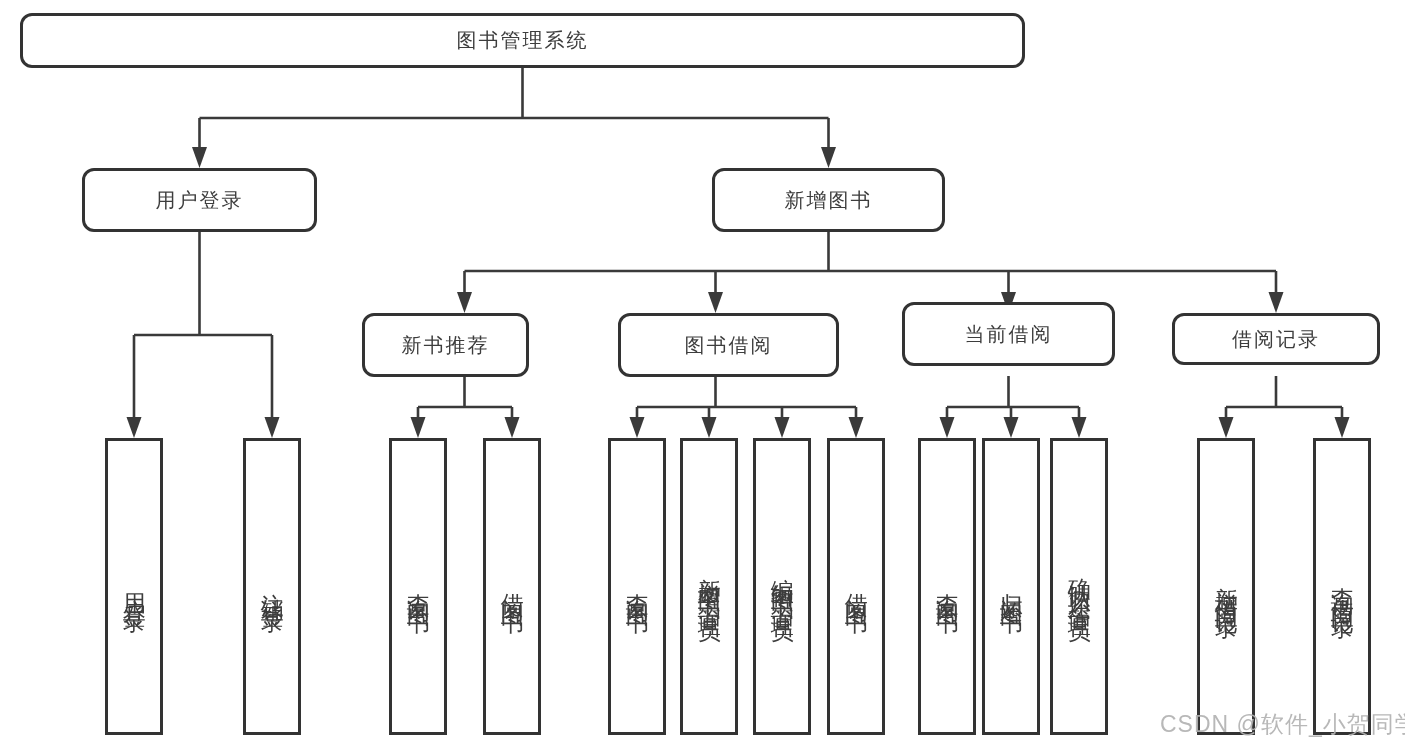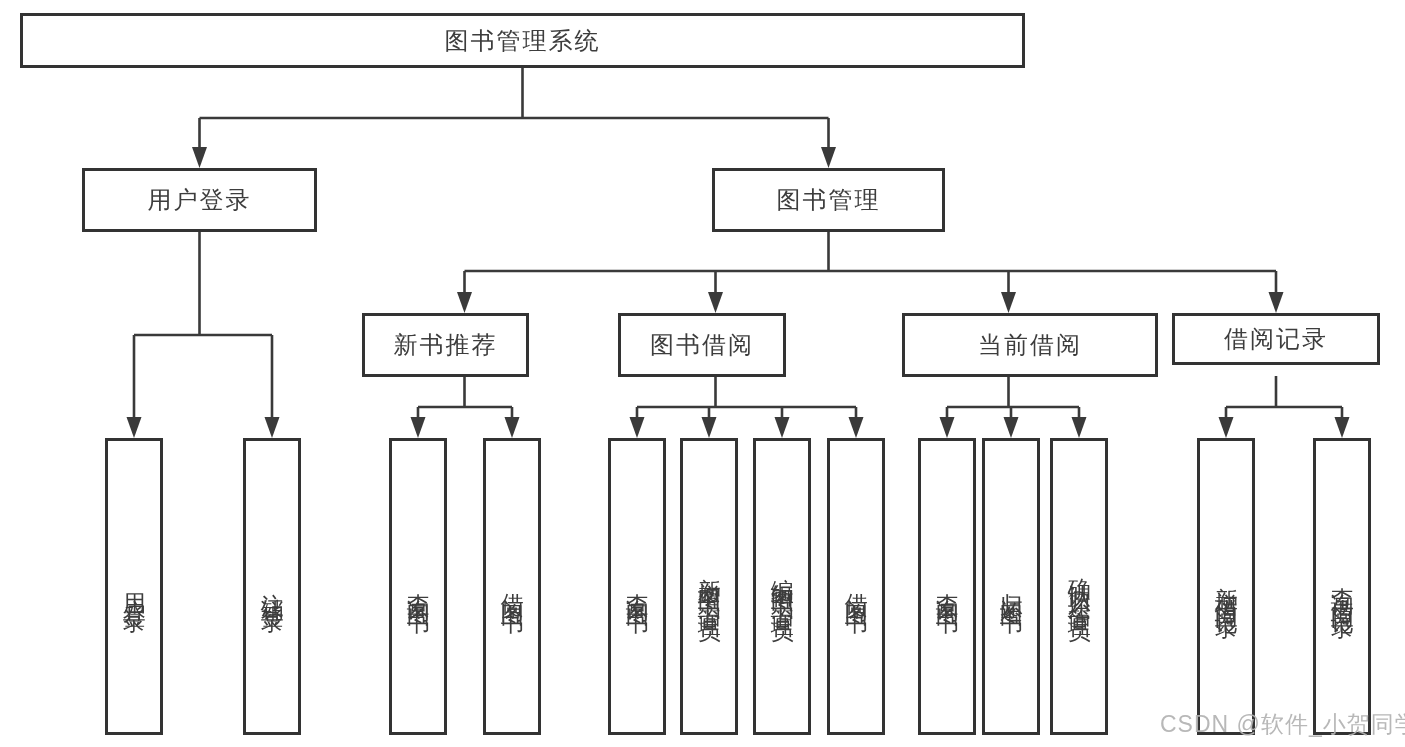--- a/index.html
+++ b/index.html
@@ -13,21 +13,21 @@
   }
   .wires{position:absolute;left:0;top:0;width:1405px;height:747px;}
   .wires path{stroke:#3a3a3a;stroke-width:2.6;fill:none;}
   .wires polygon{fill:#3a3a3a;stroke:none;}
   .node{
     position:absolute;box-sizing:border-box;
     border:3px solid #333333;background:#ffffff;
     display:flex;align-items:center;justify-content:center;
     color:#3d3d3d;
   }
-  .hnode{font-size:24px;letter-spacing:2px;white-space:nowrap;}
+  .hnode{font-size:20px;letter-spacing:2px;white-space:nowrap;border-radius:12px;}
   .leaf{top:438px;width:58px;height:297px;}
   .vlbl{
     writing-mode:vertical-rl;
     text-orientation:mixed;
     font-size:23px;
     letter-spacing:6px;
     line-height:1.1;
     white-space:nowrap;
   }
   .watermark{
@@ -92,30 +92,30 @@
   </svg>
 
   <div class="node hnode" style="left:20px;top:13px;width:1005px;height:55px">
     <span>图书管理系统</span>
   </div>
 
   <div class="node hnode" style="left:82px;top:168px;width:235px;height:64px">
     <span>用户登录</span>
   </div>
   <div class="node hnode" style="left:712px;top:168px;width:233px;height:64px">
-    <span>图书管理</span>
+    <span>新增图书</span>
   </div>
 
   <div class="node hnode" style="left:362px;top:313px;width:167px;height:64px">
     <span>新书推荐</span>
   </div>
-  <div class="node hnode" style="left:618px;top:313px;width:168px;height:64px">
+  <div class="node hnode" style="left:618px;top:313px;width:221px;height:64px">
     <span>图书借阅</span>
   </div>
-  <div class="node hnode" style="left:902px;top:313px;width:256px;height:64px">
+  <div class="node hnode" style="left:902px;top:302px;width:213px;height:64px">
     <span>当前借阅</span>
   </div>
   <div class="node hnode" style="left:1172px;top:313px;width:208px;height:52px">
     <span>借阅记录</span>
   </div>
 
   <div class="node leaf" style="left:105px">
     <span class="vlbl">用户登录</span>
   </div>
   <div class="node leaf" style="left:243px">

